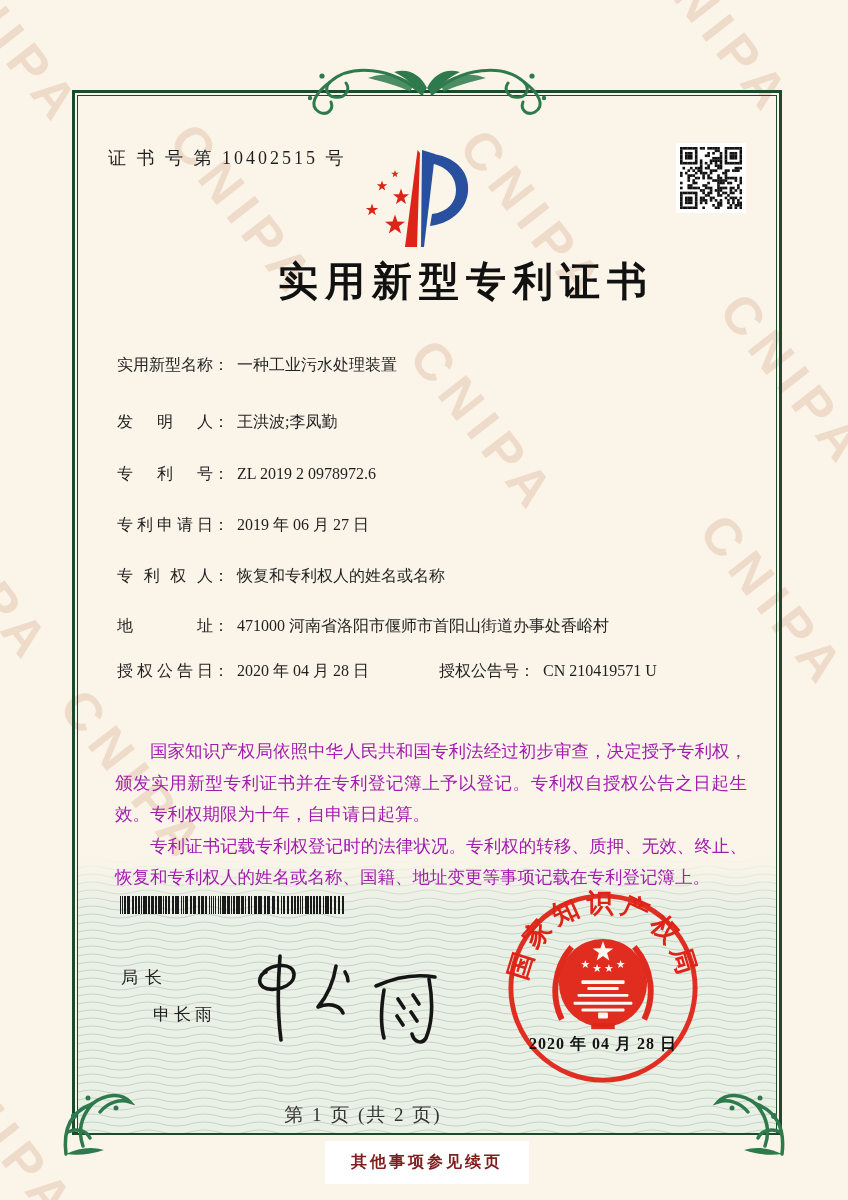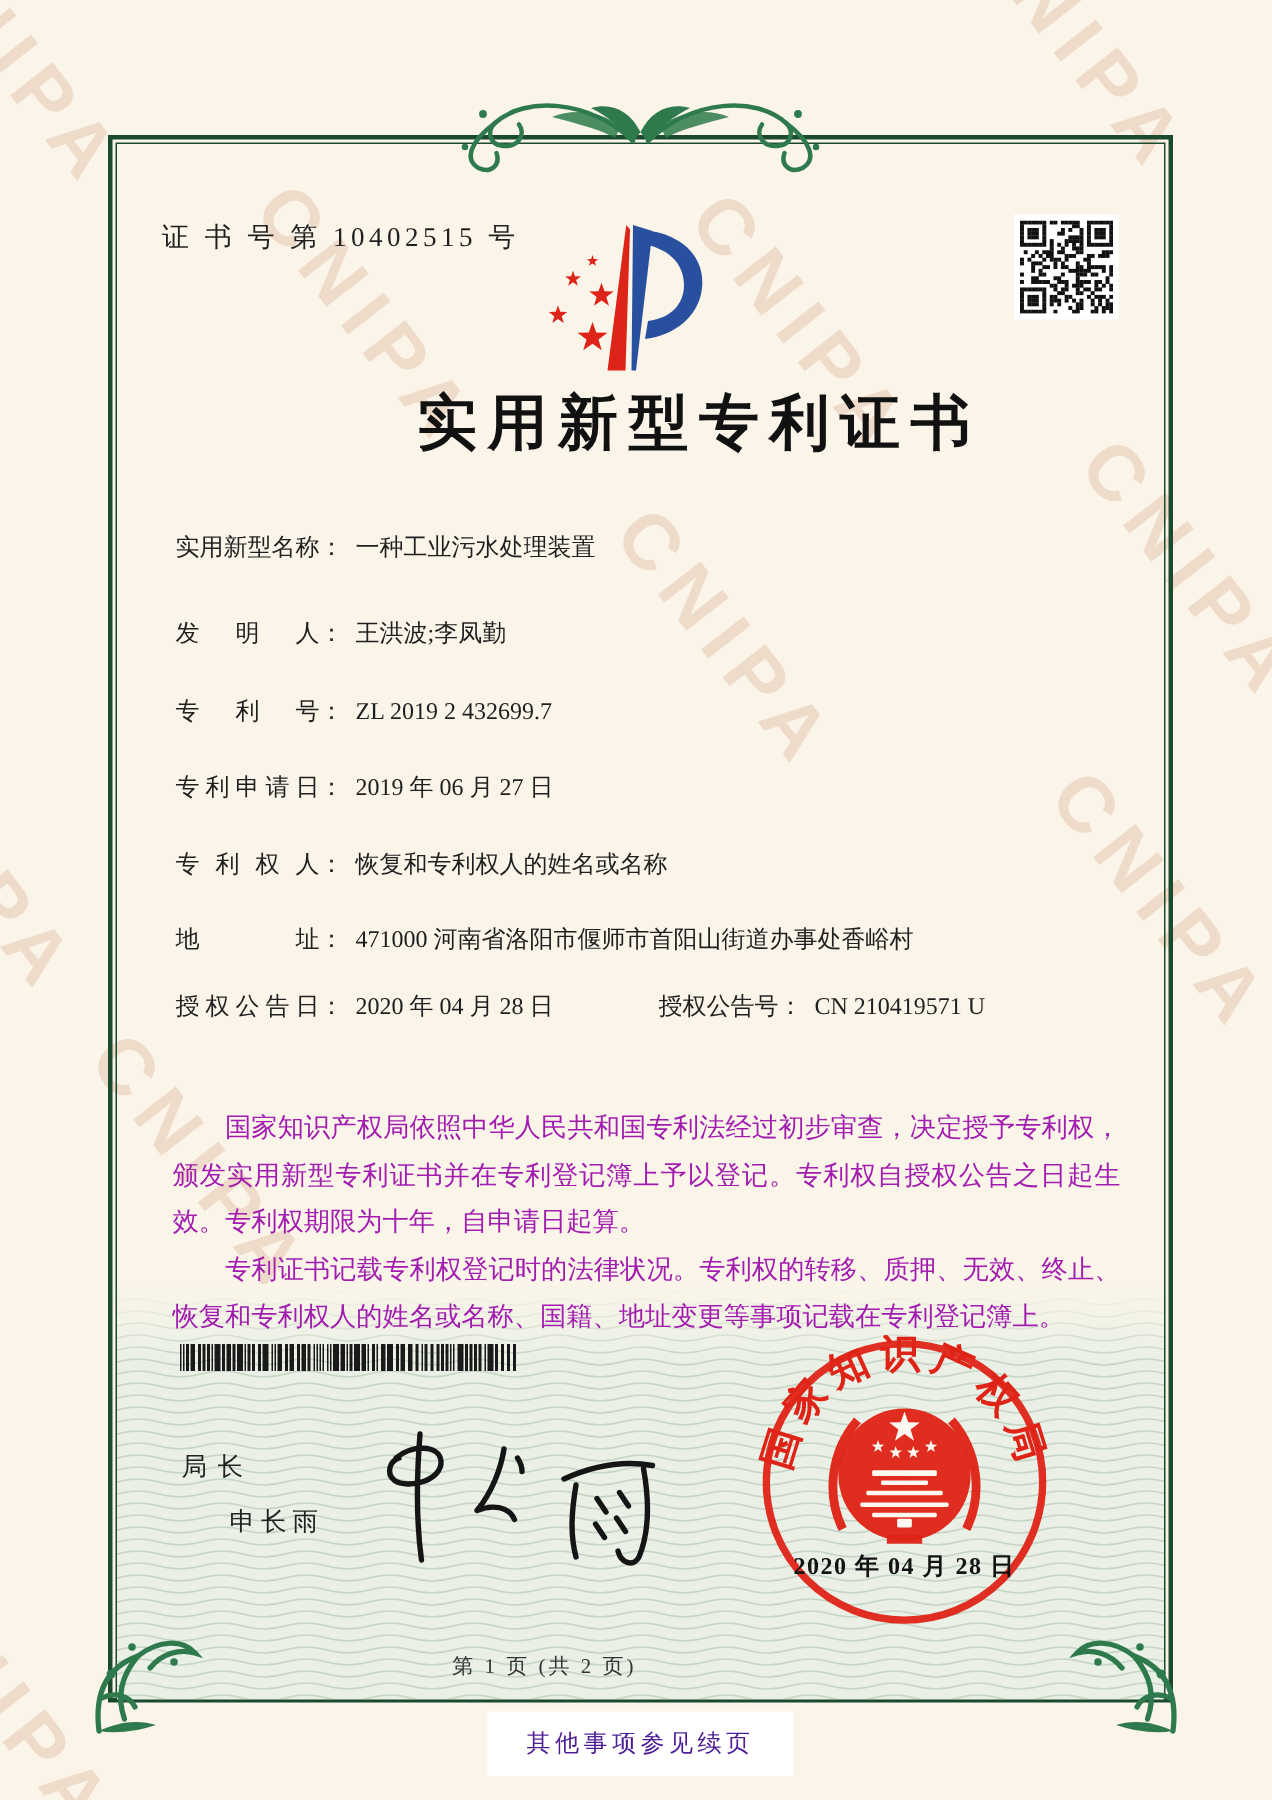--- a/index.html
+++ b/index.html
@@ -44,23 +44,23 @@
     line-height:31.5px; text-align:justify; color:#a21caf;margin-top:38px;}
   .paras p{margin:0; text-indent:2em;}
   .barcode{position:absolute; left:120px; top:896px; width:226px; height:18px;}
   .signer-title{position:absolute; left:121px; top:966px; font-size:17px; letter-spacing:7px; color:#222;}
   .signer-name{position:absolute; left:121px; top:1003px; font-size:17px; letter-spacing:4px; color:#222;margin-left:32px;}
   .signature{position:absolute; left:248px; top:946px; width:200px; height:102px;}
   .seal{position:absolute; left:505px; top:890px; width:196px; height:196px;}
   .seal-date{position:absolute; left:505px; top:1034px; width:196px; text-align:center;
     font-size:16px; font-weight:bold; color:#131313; letter-spacing:1px; z-index:4;}
   .page-label{position:absolute; left:72px; top:1102px; width:582px; text-align:center;
-    font-size:14px; color:#333; letter-spacing:2px; z-index:4;}
+    font-size:19px; color:#333; letter-spacing:2px; z-index:4;}
   .continuation{position:absolute; left:427px; top:1141px; transform:translateX(-50%);
-    background:#ffffff; padding:11px 26px; font-size:16px; letter-spacing:3px; color:#4c1d95; z-index:4;}
+    background:#ffffff; padding:11px 26px; font-size:16px; letter-spacing:3px; color:#7f1d1d; z-index:4;font-weight:bold;}
 </style>
 </head>
 <body>
 
 <div class="page">
 
   <div class="wm-layer" id="wm-layer">
       <span class="wm" style="left: -30px; top: -60px;">CNIPA</span>
       <span class="wm" style="left: 680px; top: -70px;">CNIPA</span>
       <span class="wm" style="left: 205px; top: 112px;">CNIPA</span>
@@ -487,21 +487,21 @@
 
     <div class="title">实用新型专利证书</div>
 
     <div class="row" style="top:355px">
       <span class="flabel">实用新型名称</span><span>：</span><span class="fvalue">一种工业污水处理装置</span>
     </div>
     <div class="row" style="top:412px">
       <span class="flabel">发明人</span><span>：</span><span class="fvalue">王洪波;李凤勤</span>
     </div>
     <div class="row" style="top:464px">
-      <span class="flabel">专利号</span><span>：</span><span class="fvalue">ZL 2019 2 432699.7</span>
+      <span class="flabel">专利号</span><span>：</span><span class="fvalue">ZL 2019 2 0978972.6</span>
     </div>
     <div class="row" style="top:515px">
       <span class="flabel">专利申请日</span><span>：</span><span class="fvalue">2019 年 06 月 27 日</span>
     </div>
     <div class="row" style="top:566px">
       <span class="flabel">专利权人</span><span>：</span><span class="fvalue">恢复和专利权人的姓名或名称</span>
     </div>
     <div class="row" style="top:616px">
       <span class="flabel">地址</span><span>：</span><span class="fvalue">471000 河南省洛阳市偃师市首阳山街道办事处香峪村</span>
     </div>

